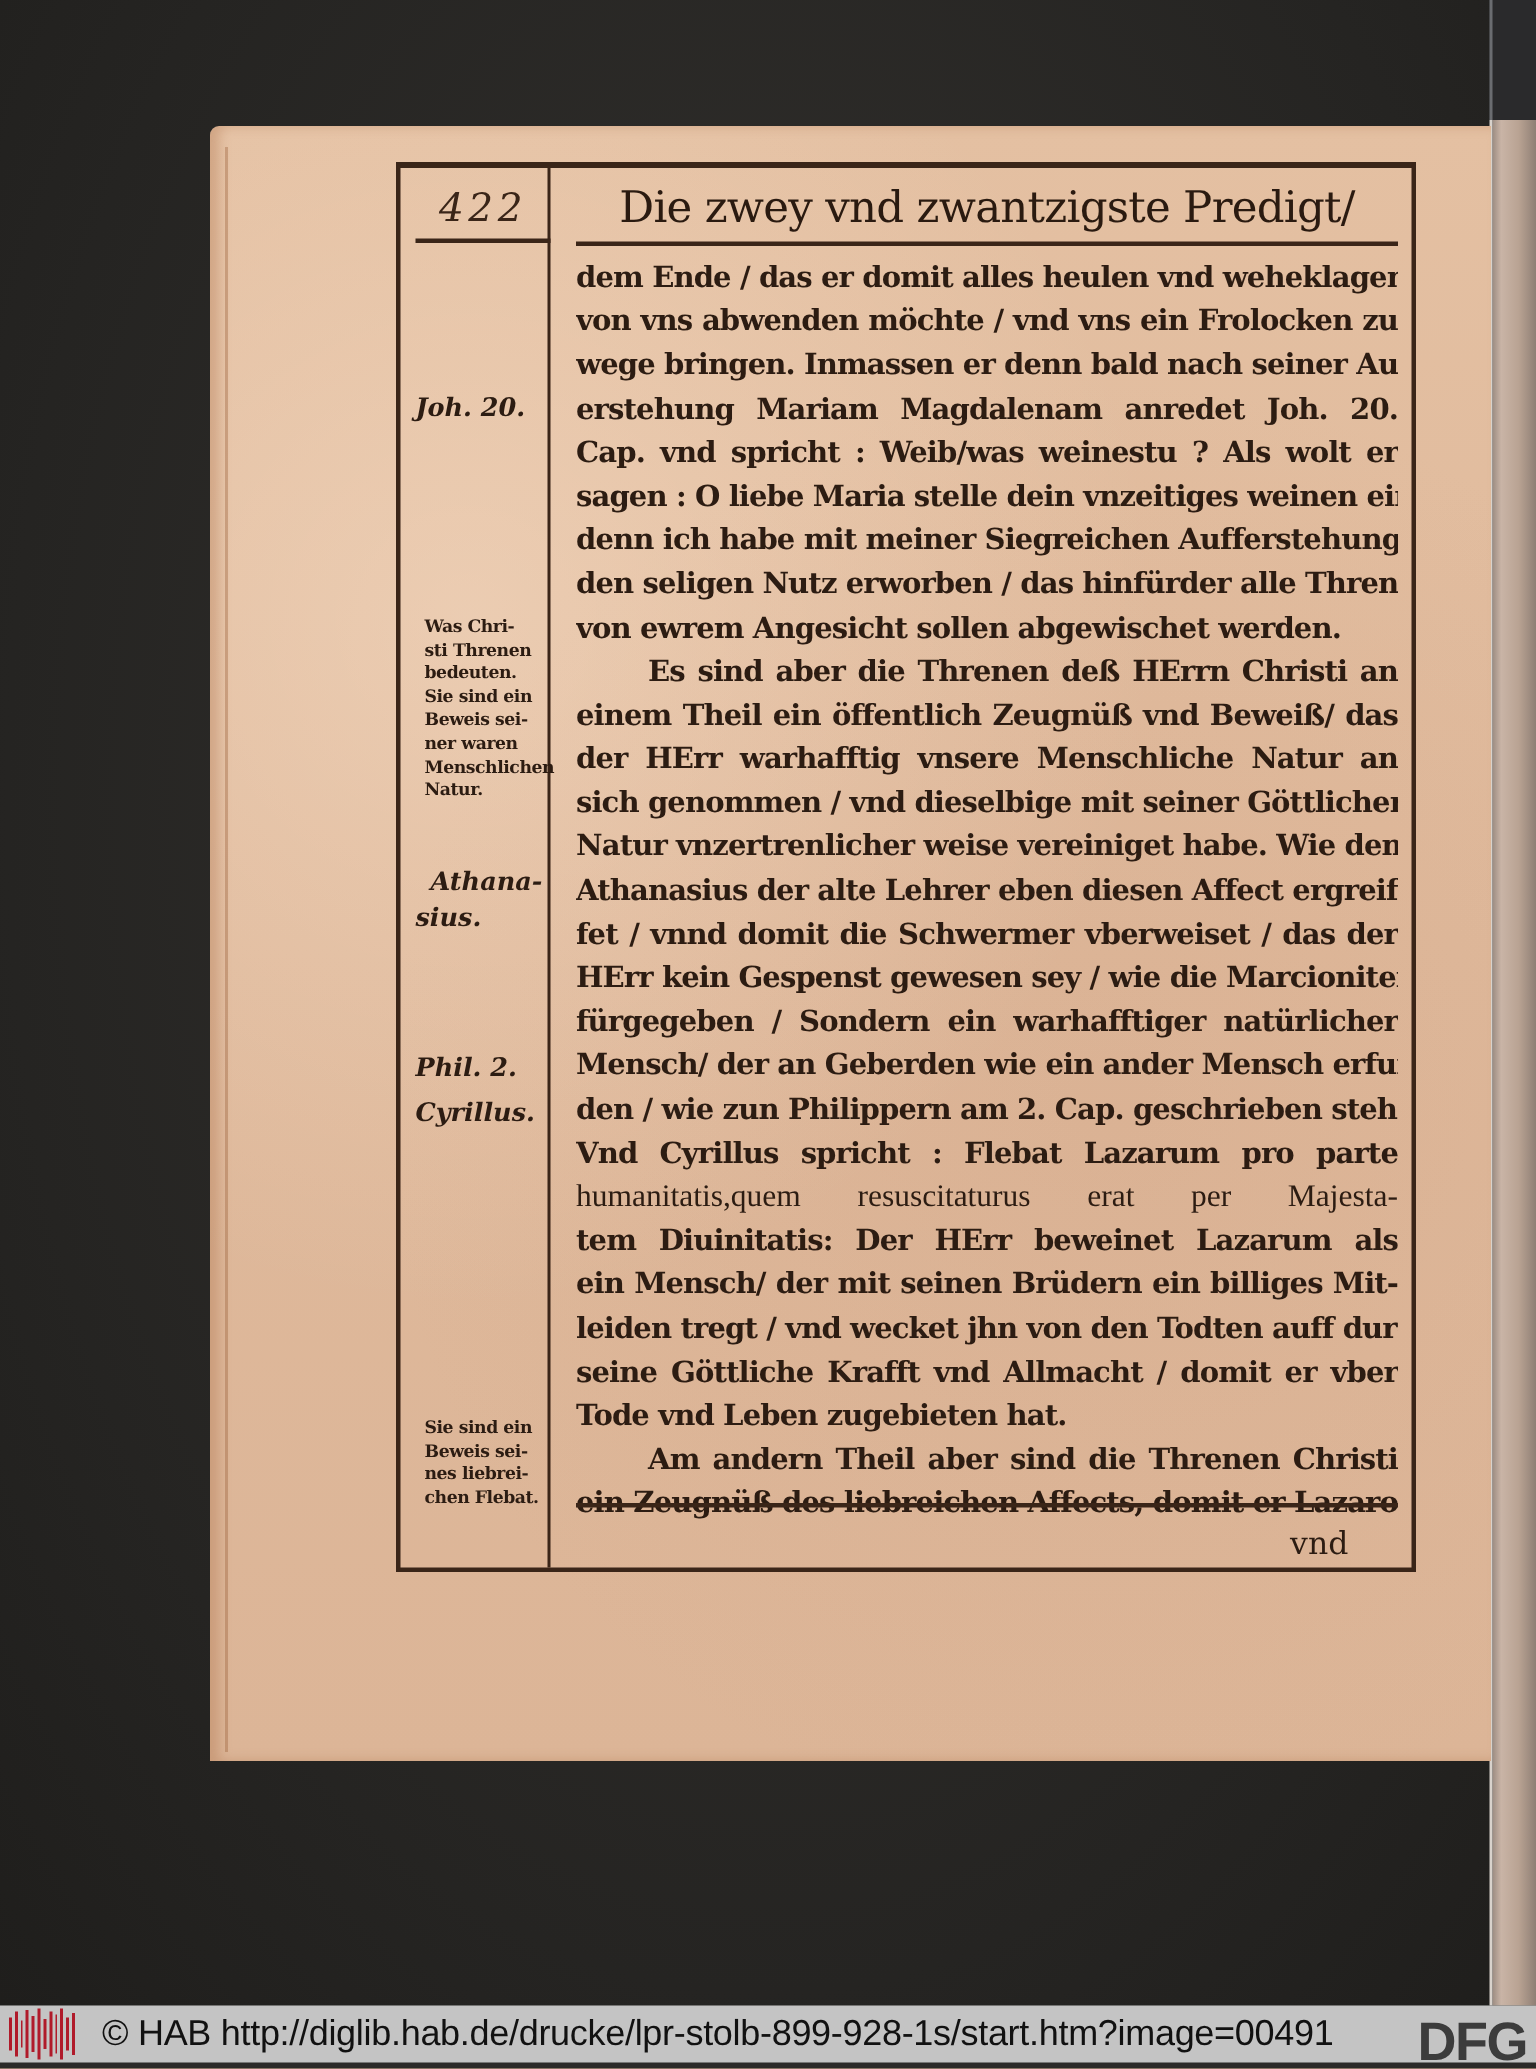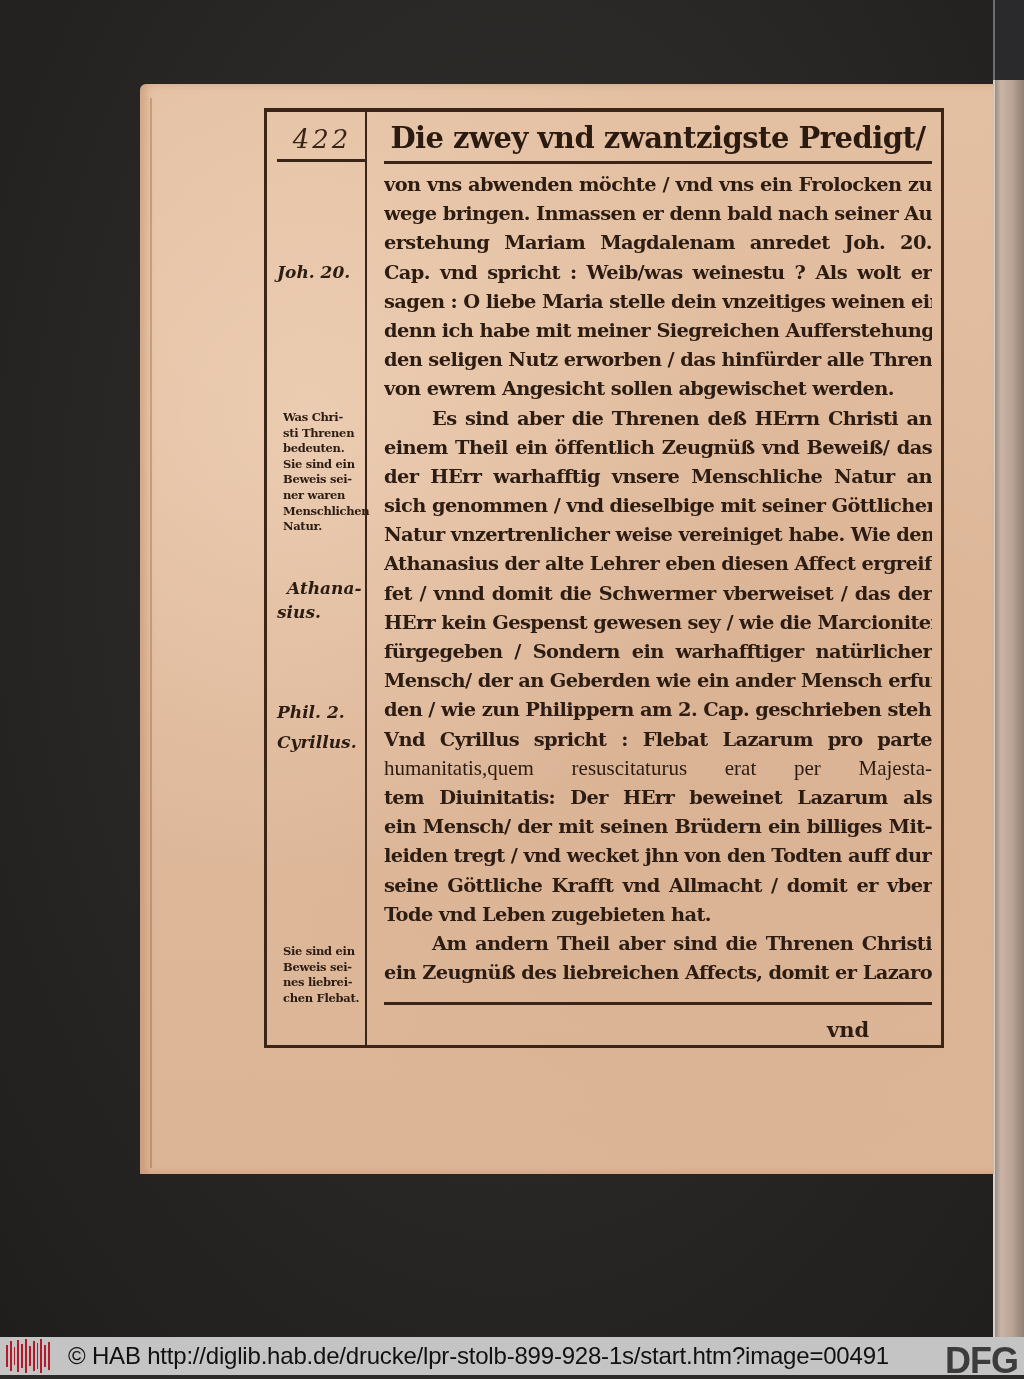--- a/index.html
+++ b/index.html
@@ -48,42 +48,42 @@
     }
     .page-number {
       position: absolute; left: 10px; top: 10px; width: 90px; height: 40px;
       font-family: "DejaVu Serif", serif; font-style: italic;
       font-size: 26px; color: #3a2518; letter-spacing: 3px; text-align: center;
       border-bottom: 3px solid #3a2518;
       padding-top: 2px;
     }
     .running-head {
       position: absolute; left: 117px; top: 6px; width: 548px; height: 46px;
-      font-family: "DejaVu Serif", serif; font-weight: bold;
+      font-family: "DejaVu Serif", serif; font-weight: normal;
       font-size: 29px; color: #2a1a10; text-align: center; letter-spacing: -0.5px;
       border-bottom: 3px solid #3a2518;
       line-height: 40px;
     }
     .body-text {
       position: absolute; left: 117px; top: 58px; width: 548px;
       font-family: "DejaVu Serif", serif; font-weight: bold;
       font-size: 19.4px; line-height: 29.2px; color: #2c1c12;
       letter-spacing: -0.6px;
     }
     .line { display: block; white-space: nowrap; text-align: justify; text-align-last: justify; height: 29.2px; overflow: hidden; }
     .line.last { text-align-last: left; }
     .line.indent { padding-left: 48px; }
     .latin { font-weight: normal; font-family: "Liberation Serif", serif; font-size: 21px; letter-spacing: 0; }
     .end-rule {
       position: absolute; left: 117px; top: 890px; width: 548px; height: 0;
       border-top: 3px solid #3a2518;
     }
     .catchword {
       position: absolute; left: 560px; top: 905px; width: 105px;
-      text-align: left; font-family: "DejaVu Serif", serif; font-weight: bold;
+      text-align: center; font-family: "DejaVu Serif", serif; font-weight: normal;
       font-size: 21px; color: #2c1c12;
     }
     .marginal {
       position: absolute; left: 6px; width: 98px;
       font-family: "DejaVu Serif", serif; color: #2c1c12;
     }
     .marginal.ref { font-style: italic; font-weight: bold; font-size: 17px; line-height: 24px; padding-left: 4px; }
     .marginal.note { font-size: 11.5px; line-height: 15.6px; font-weight: bold; padding-left: 10px; letter-spacing: -0.3px; }
     .marginal.note span { display: block; white-space: nowrap; }
     .footer {
@@ -146,20 +146,21 @@
         <span>Sie sind ein</span>
         <span>Beweis sei-</span>
         <span>nes liebrei-</span>
         <span>chen Flebat.</span>
       </div>
     </div>
 
     <div class="running-head">Die zwey vnd zwantzigste Predigt/</div>
 
     <div class="body-text">
+      <span class="line">dem Ende / das er domit alles heulen vnd weheklagen</span>
       <span class="line">von vns abwenden möchte / vnd vns ein Frolocken zu</span>
       <span class="line">wege bringen. Inmassen er denn bald nach seiner Auff-</span>
       <span class="line">erstehung Mariam Magdalenam anredet Joh. 20.</span>
       <span class="line">Cap. vnd spricht : Weib/was weinestu ? Als wolt er</span>
       <span class="line">sagen : O liebe Maria stelle dein vnzeitiges weinen ein/</span>
       <span class="line">denn ich habe mit meiner Siegreichen Aufferstehung</span>
       <span class="line">den seligen Nutz erworben / das hinfürder alle Threnen</span>
       <span class="line last">von ewrem Angesicht sollen abgewischet werden.</span>
       <span class="line indent">Es sind aber die Threnen deß HErrn Christi an</span>
       <span class="line">einem Theil ein öffentlich Zeugnüß vnd Beweiß/ das</span>

